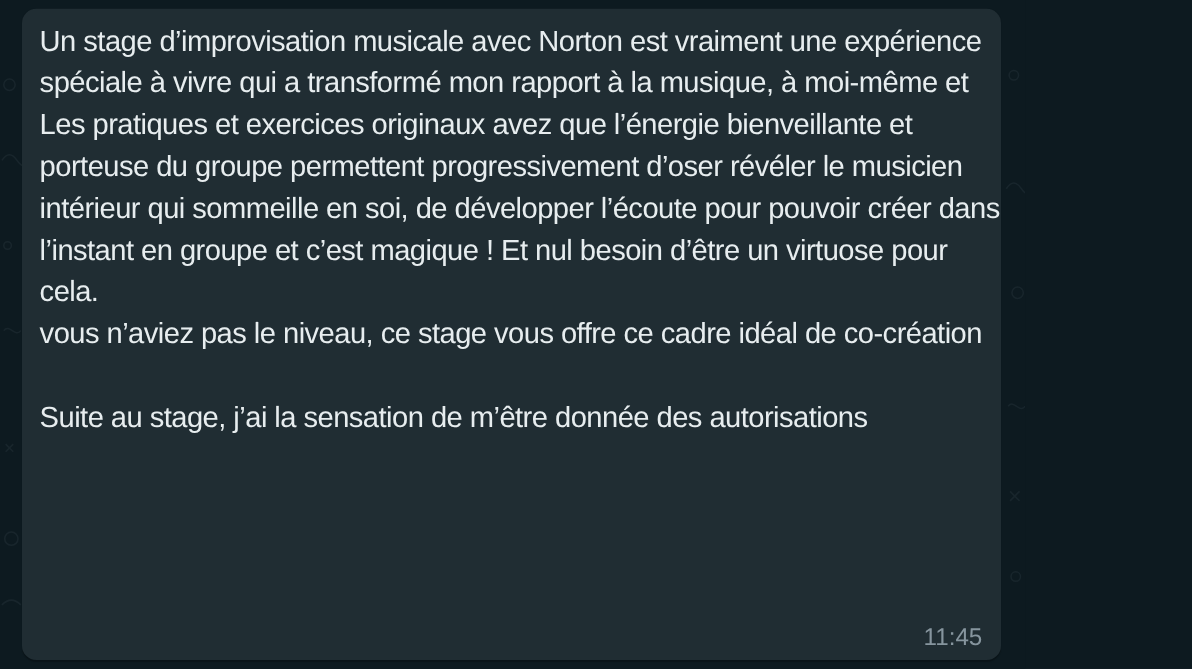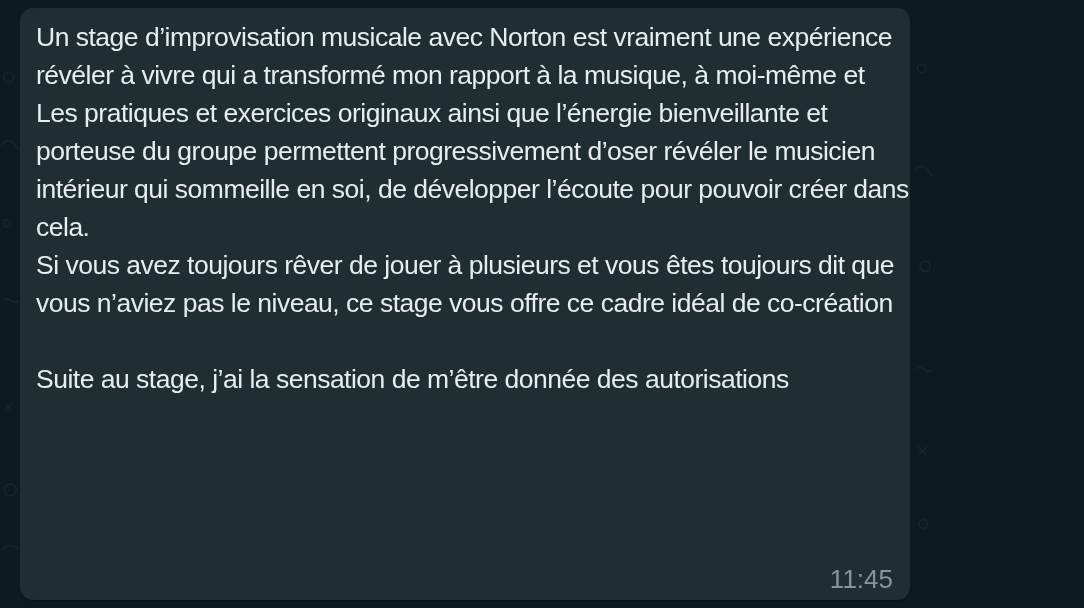--- a/index.html
+++ b/index.html
@@ -51,21 +51,21 @@
   }
   .msg-line {
     white-space: pre;
     min-height: 38px;
   }
   .timestamp {
     position: absolute;
     right: 17px;
     bottom: 9px;
     color: var(--timestamp-text);
-    font-size: 26px;
+    font-size: 22px;
     line-height: 24px;
     letter-spacing: 0;
   }
 </style>
 </head>
 <body>
 
 <div class="chat-viewport">
 
   <svg class="doodle-layer" viewBox="0 0 1084 608" fill="none" stroke="#8696a0" stroke-width="1.6">
@@ -85,26 +85,26 @@
     <path d="M200 2 q8 -8 16 0"></path>
     <path d="M600 4 q8 -8 16 0"></path>
     <path d="M900 2 q8 -8 16 0"></path>
     <path d="M300 604 q8 -8 16 0"></path>
     <path d="M750 604 q8 -8 16 0"></path>
   </svg>
 
   <div class="message-bubble">
     <div class="message-lines">
         <div class="msg-line">Un stage d’improvisation musicale avec Norton est vraiment une expérience</div>
-        <div class="msg-line">révéler à vivre qui a transformé mon rapport à la musique, à moi-même et</div>
-        <div class="msg-line">Les pratiques et exercices originaux ainsi que l’énergie bienveillante et</div>
+        <div class="msg-line">spéciale à vivre qui a transformé mon rapport à la musique, à moi-même et</div>
+        <div class="msg-line">Les pratiques et exercices originaux avez que l’énergie bienveillante et</div>
         <div class="msg-line">porteuse du groupe permettent progressivement d’oser révéler le musicien</div>
         <div class="msg-line">intérieur qui sommeille en soi, de développer l’écoute pour pouvoir créer dans</div>
+        <div class="msg-line">l’instant en groupe et c’est magique ! Et nul besoin d’être un virtuose pour</div>
         <div class="msg-line">cela.</div>
-        <div class="msg-line">Si vous avez toujours rêver de jouer à plusieurs et vous êtes toujours dit que</div>
         <div class="msg-line">vous n’aviez pas le niveau, ce stage vous offre ce cadre idéal de co-création</div>
         <div class="msg-line"></div>
         <div class="msg-line">Suite au stage, j’ai la sensation de m’être donnée des autorisations</div>
       </div>
     <span class="timestamp">11:45</span>
   </div>
 
 </div>
 
 </body></html>

